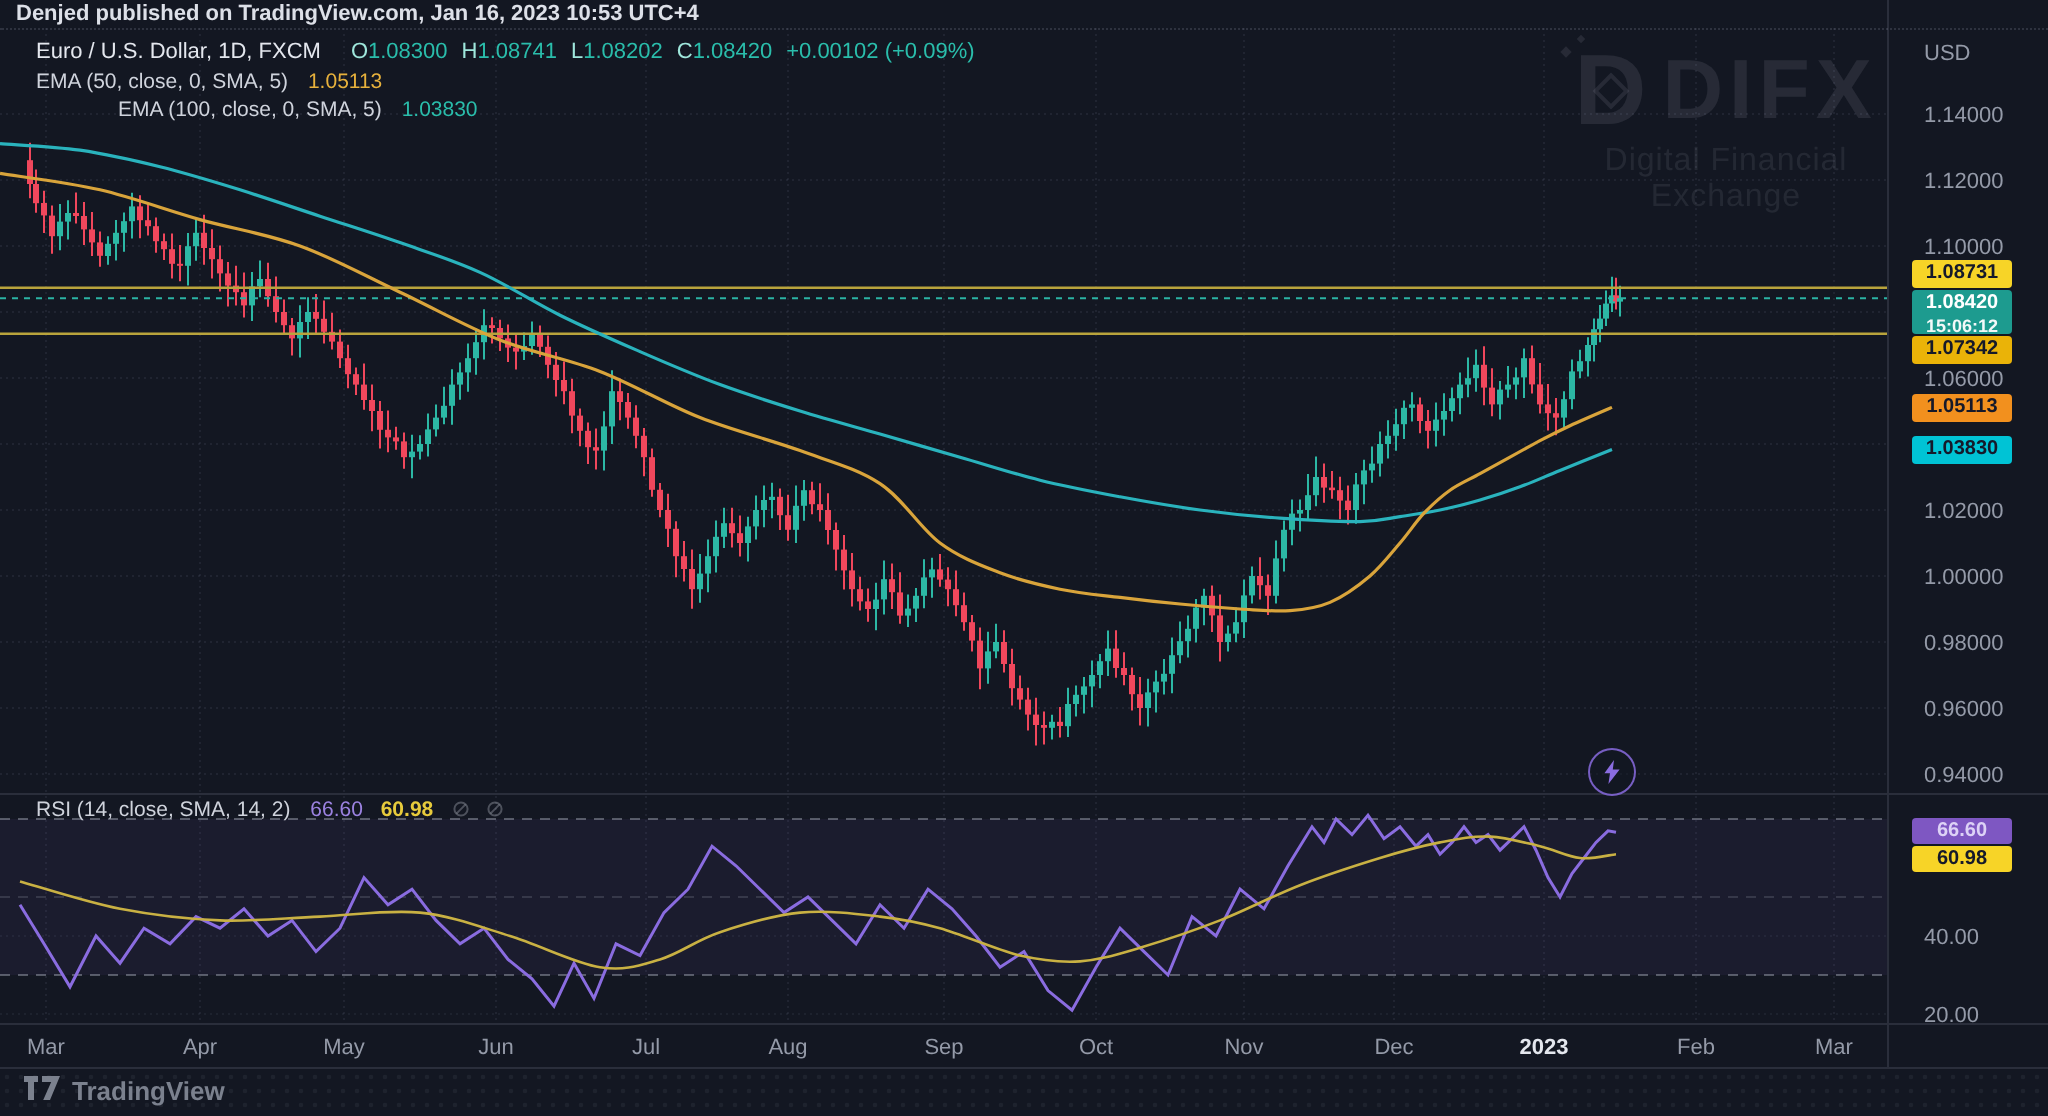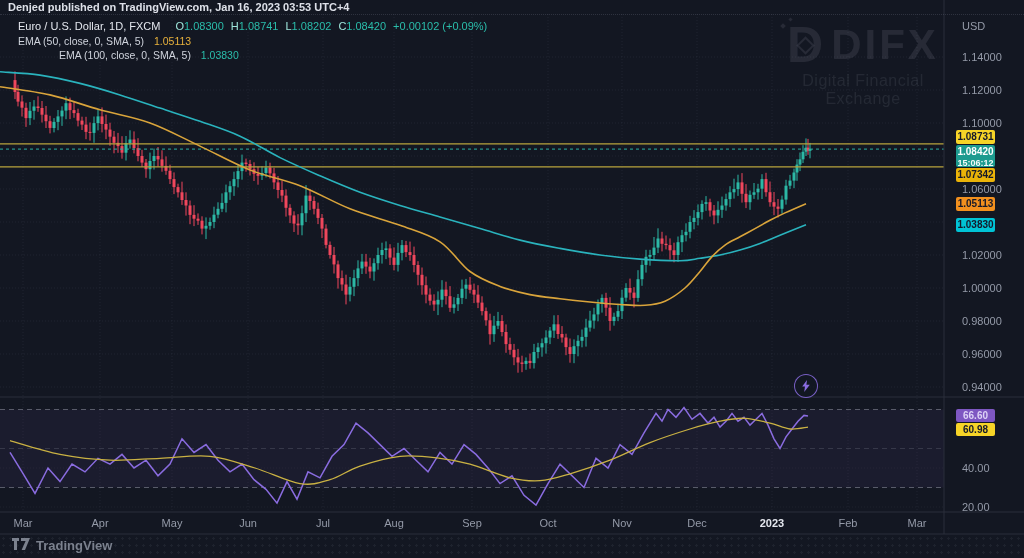--- a/index.html
+++ b/index.html
@@ -35,21 +35,21 @@
   .wm-cube{position:absolute;left:12px;top:19px;width:9px;height:9px;
         border:2px solid rgba(213,220,235,0.10);transform:rotate(45deg);}
   .wm-dot{position:absolute;background:rgba(213,220,235,0.10);}
   .wm-dot.d1{left:-6px;top:4px;width:4px;height:4px;transform:rotate(45deg);}
   .wm-dot.d2{left:2px;top:-2px;width:3px;height:3px;transform:rotate(45deg);}
   .wm-text{font-size:42px;line-height:46px;font-weight:700;letter-spacing:3px;
         color:rgba(213,220,235,0.10);}
   .wm-sub{margin-top:2px;font-size:16px;letter-spacing:.5px;color:rgba(213,220,235,0.09);}
 
   
-  .badge{position:absolute;left:956px;width:39px;border-radius:2px;text-align:center;
+  .badge{position:absolute;left:956px;width:50px;border-radius:2px;text-align:center;
          font-size:10px;font-weight:600;line-height:14px;z-index:6;}
   .badge .sub{display:block;font-size:9px;line-height:8px;padding-bottom:2px;opacity:.95;}
 
   
   .flash-btn{position:absolute;left:794px;top:374px;width:22px;height:22px;border-radius:50%;
       border:1.5px solid rgba(138,108,224,0.85);background:rgba(19,23,34,0.55);
       display:flex;align-items:center;justify-content:center;z-index:5;cursor:pointer;}
 
   
   .bottom-strip{position:absolute;left:0;top:535px;width:1024px;height:23px;
@@ -546,36 +546,49 @@
         <text x="697" y="527" text-anchor="middle" fill="#949aa8" font-weight="400">Dec</text>
         <text x="772" y="527" text-anchor="middle" fill="#e4e7ee" font-weight="700">2023</text>
         <text x="848" y="527" text-anchor="middle" fill="#949aa8" font-weight="400">Feb</text>
         <text x="917" y="527" text-anchor="middle" fill="#949aa8" font-weight="400">Mar</text>
       </g>
     </svg>
 
   <div class="overlay">
 
     <div class="published-strip">
-      <span class="published-text">Denjed published on TradingView.com, Jan 16, 2023 03:53 UTC+4</span>
+      <span class="published-text">Denjed published on TradingView.com, Jan 16, 2023 10:53 UTC+4</span>
     </div>
 
     <div class="symbol-row">
       <span class="symbol-title">Euro / U.S. Dollar, 1D, FXCM</span><span class="ohlc-label">O</span><span class="ohlc-value">1.08300</span><span class="ohlc-label">H</span><span class="ohlc-value">1.08741</span><span class="ohlc-label">L</span><span class="ohlc-value">1.08202</span><span class="ohlc-label">C</span><span class="ohlc-value">1.08420</span><span class="change-value">+0.00102 (+0.09%)</span>
     </div>
 
     <div class="ind-row" style="top:35px;">
       <span>EMA (50, close, 0, SMA, 5)</span>
       <span class="val" style="color:#e7b13c;">1.05113</span>
     </div>
     <div class="ind-row" style="top:49px;margin-left:41px;">
       <span>EMA (100, close, 0, SMA, 5)</span>
       <span class="val" style="color:#2abdab;">1.03830</span>
     </div>
 
+    <div class="rsi-row">
+      <span>RSI (14, close, SMA, 14, 2)</span>
+      <span class="v1">66.60</span>
+      <span class="v2">60.98</span>
+      <span class="mini-icon"><svg width="9" height="9">
+            <circle cx="4.5" cy="4.5" r="3.3" stroke="rgba(230,235,245,0.5)" fill="none"></circle>
+            <line x1="2.2" y1="6.8" x2="6.8" y2="2.2" stroke="rgba(230,235,245,0.5)"></line>
+          </svg></span>
+      <span class="mini-icon"><svg width="9" height="9">
+            <circle cx="4.5" cy="4.5" r="3.3" stroke="rgba(230,235,245,0.5)" fill="none"></circle>
+            <line x1="2.2" y1="6.8" x2="6.8" y2="2.2" stroke="rgba(230,235,245,0.5)"></line>
+          </svg></span>
+    </div>
 
     <div class="watermark">
       <div class="wm-main">
         <span class="wm-d">D<span class="wm-cube"></span><span class="wm-dot d1"></span><span class="wm-dot d2"></span></span>
         <span class="wm-text">DIFX</span>
       </div>
       <div class="wm-sub">Digital Financial Exchange</div>
     </div>
 
     <div class="flash-btn">

